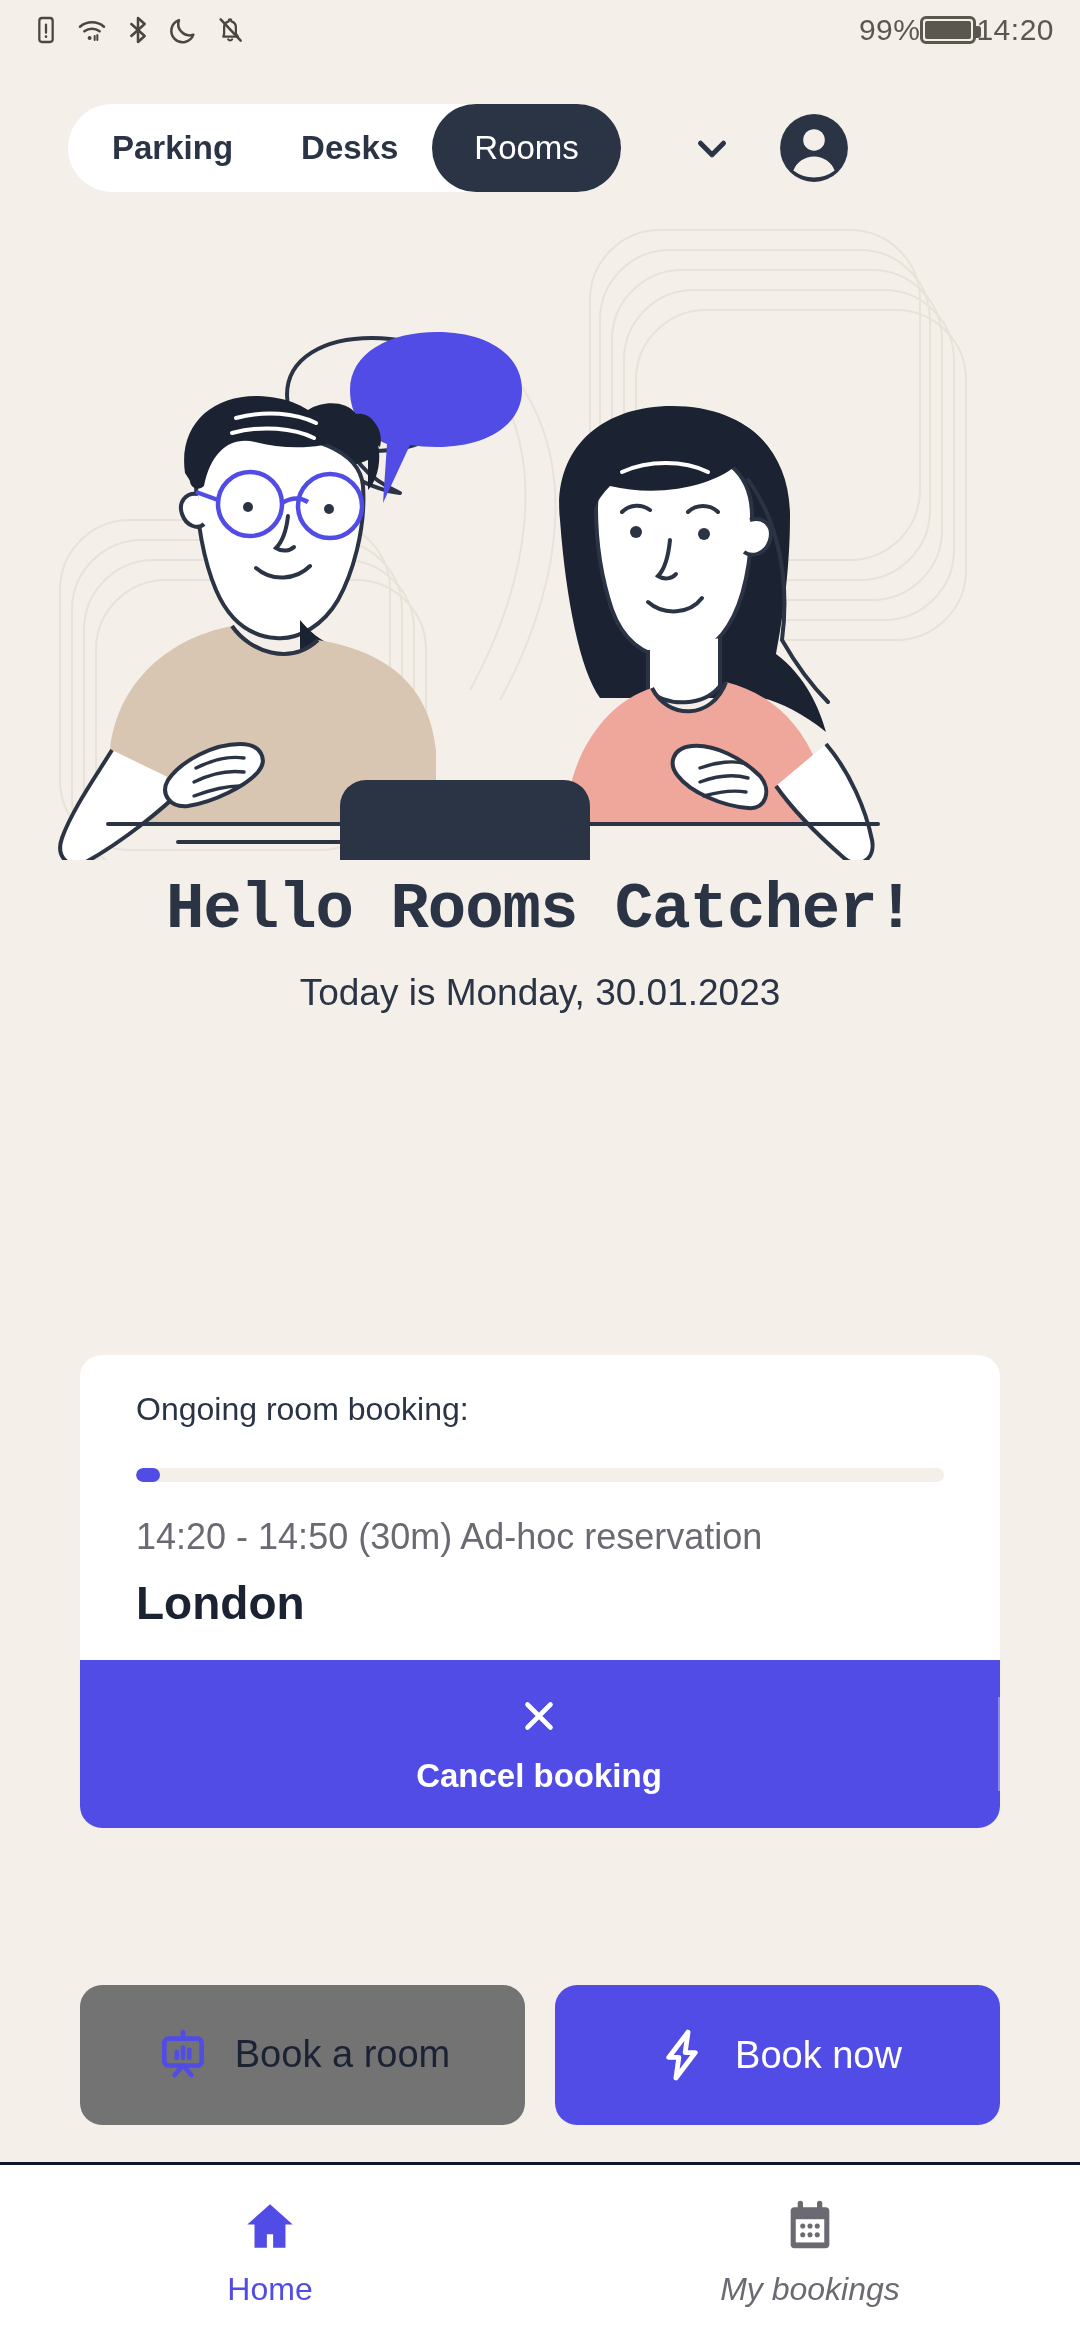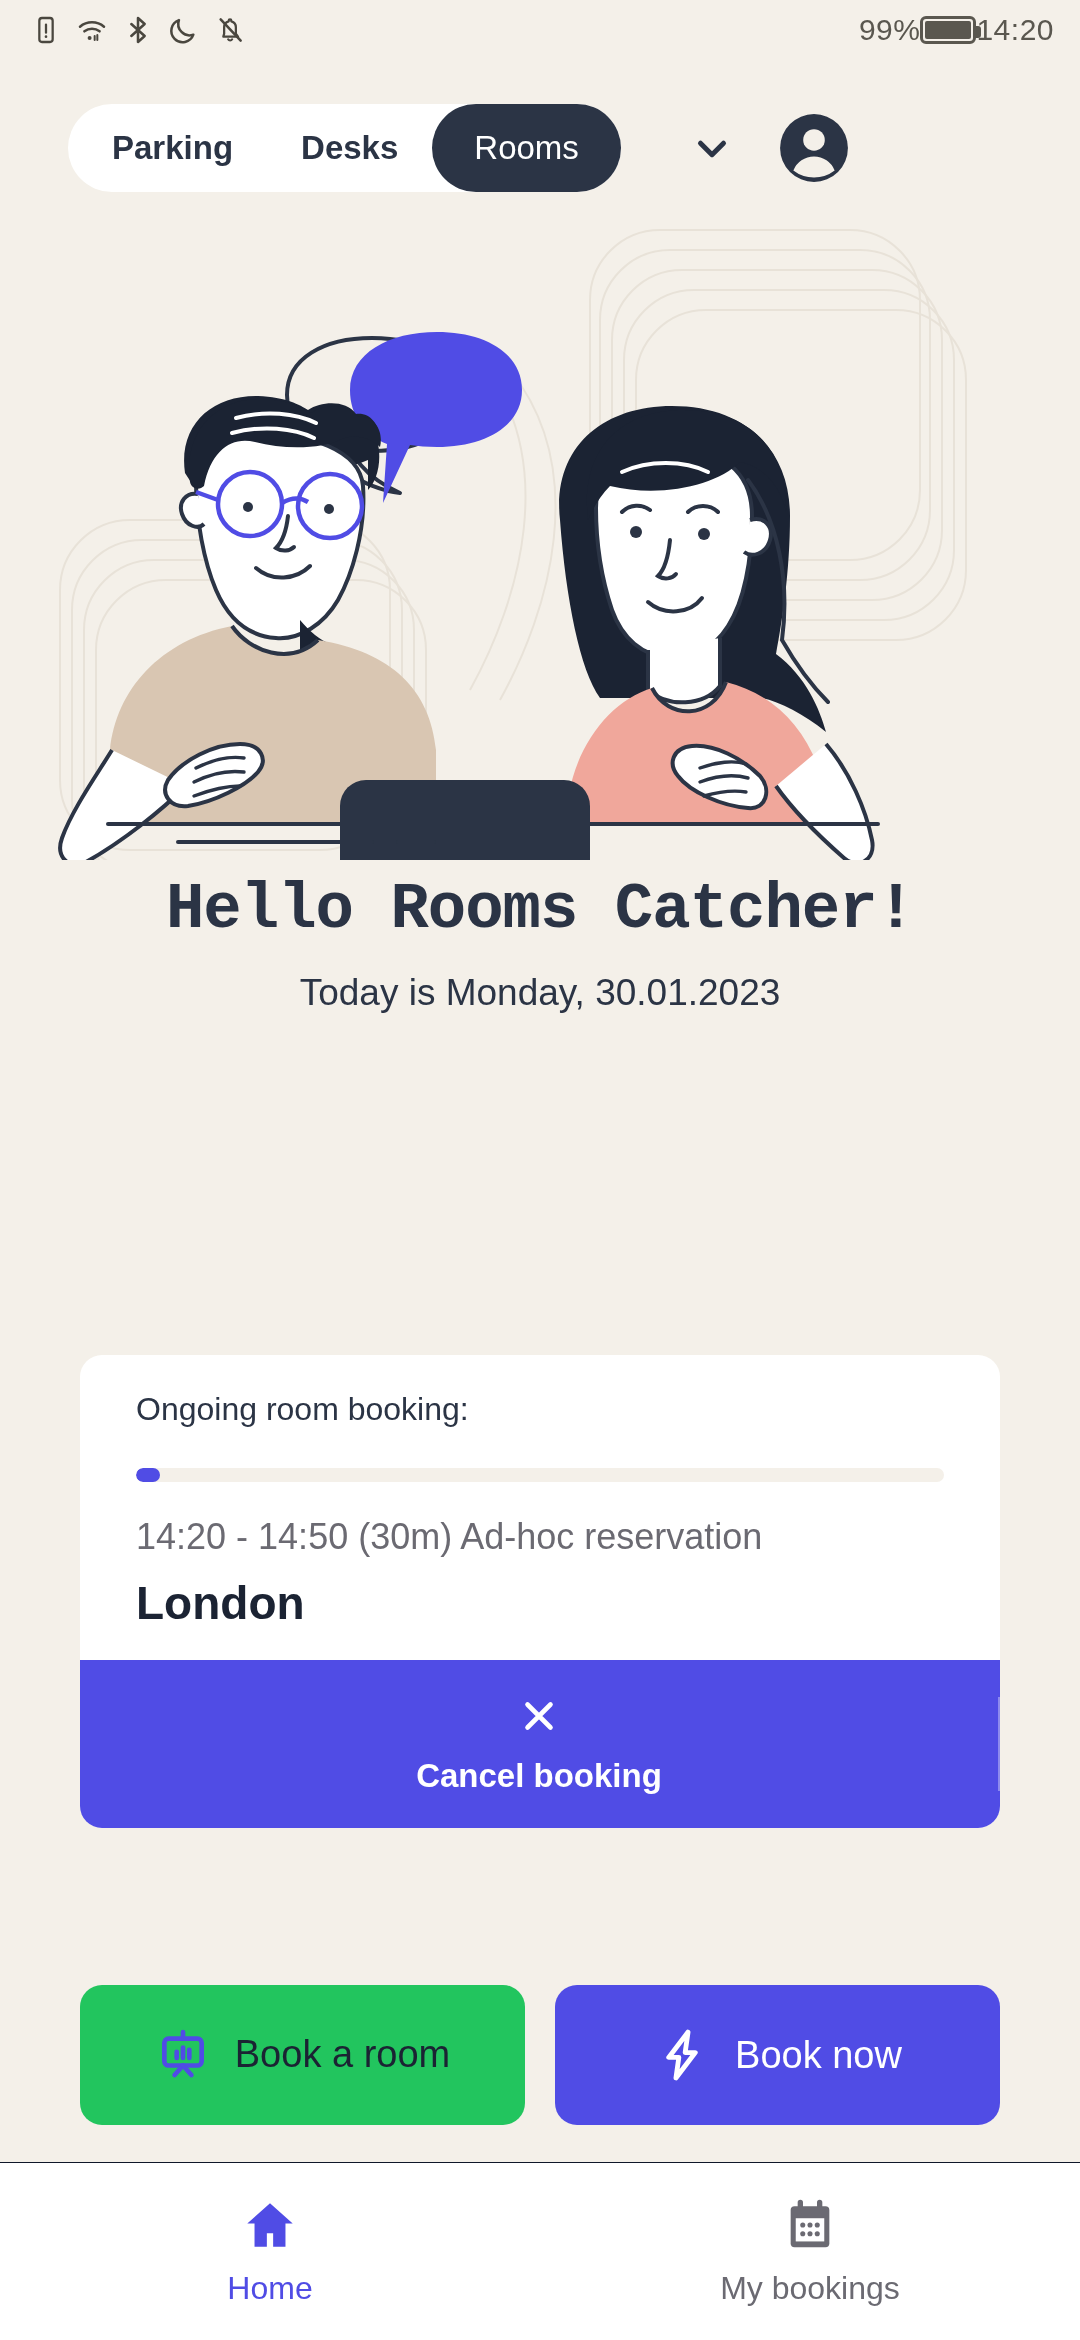--- a/index.html
+++ b/index.html
@@ -98,37 +98,37 @@
   
   .btn-row {
     position:absolute; left:80px; top:1985px; width:920px;
     display:flex; gap:30px;
   }
   .btn {
     flex:1; height:140px; border-radius:22px;
     display:flex; align-items:center; justify-content:center; gap:24px;
     padding:0 24px;
   }
-  .btn-light { background:#22c55e; }
+  .btn-light { background:#737373; }
   .btn-primary { background:#504CE5; }
   .btn-label-dark { font-size:38px; color:#1B2333; line-height:1.15; }
   .btn-label-light { font-size:38px; color:#FFFFFF; }
 
   
   .bottomnav {
     position:absolute; left:0; bottom:0; width:1080px; height:178px;
     background:#FFFFFF; display:flex; align-items:center;
-    border-top:1px solid #0f172a;
+    border-top:3px solid #0f172a;
   }
   .nav-item {
     flex:1; display:flex; flex-direction:column; align-items:center; justify-content:center; gap:16px;
   }
   .nav-label { font-size:32px; }
   .nav-label.active { color:#504CE5; }
-  .nav-label.inactive { color:#6B6A72; }
+  .nav-label.inactive { color:#6B6A72;font-style:italic; }
 </style>
 </head>
 <body>
 
 <div class="statusbar">
   <div class="sb-left">
     <svg class="sb-icon" viewBox="0 0 24 24">
       <rect x="7" y="3" width="10" height="18" rx="2" fill="none" stroke="#4A473F" stroke-width="1.7"></rect>
       <line x1="12" y1="8" x2="12" y2="14" stroke="#4A473F" stroke-width="1.7" stroke-linecap="round"></line>
       <circle cx="12" cy="17" r="1" fill="#4A473F"></circle>

